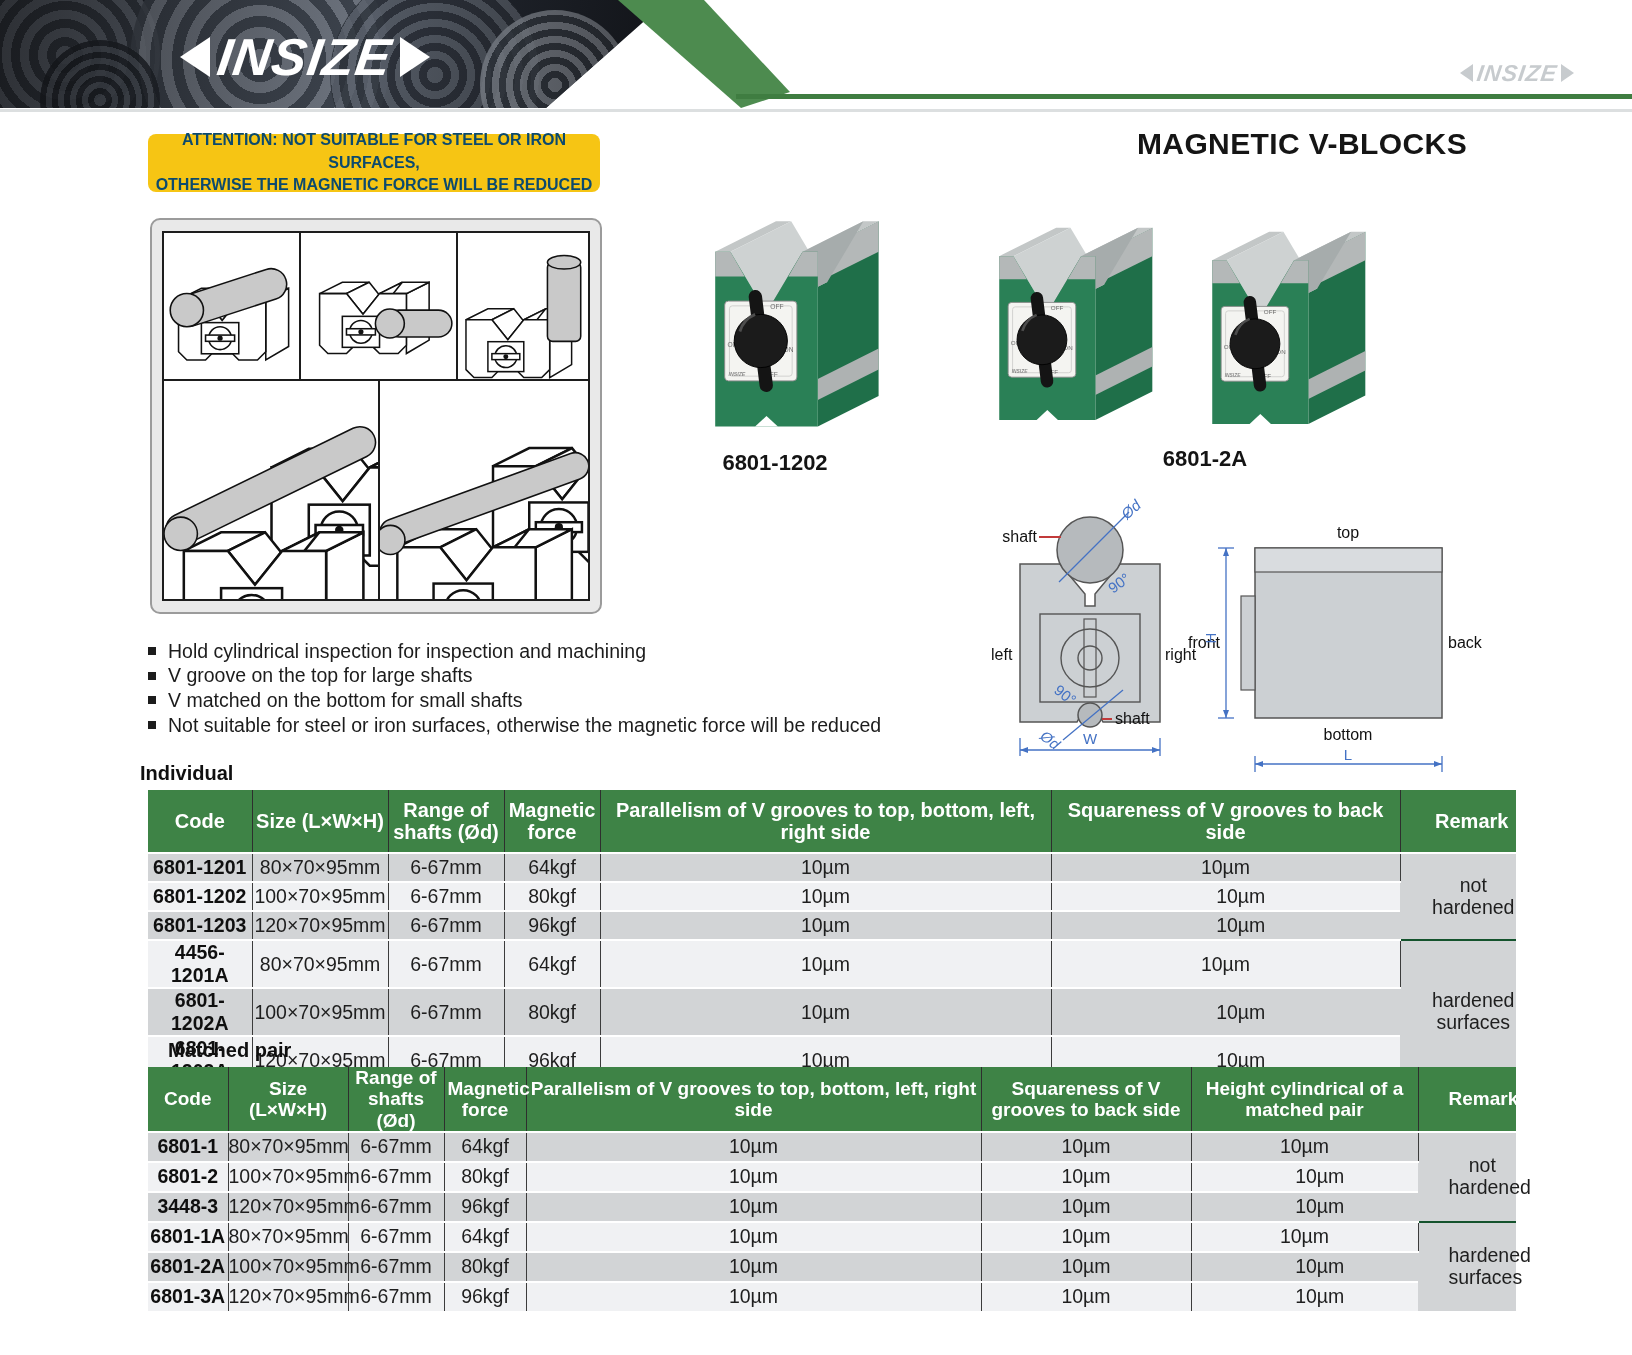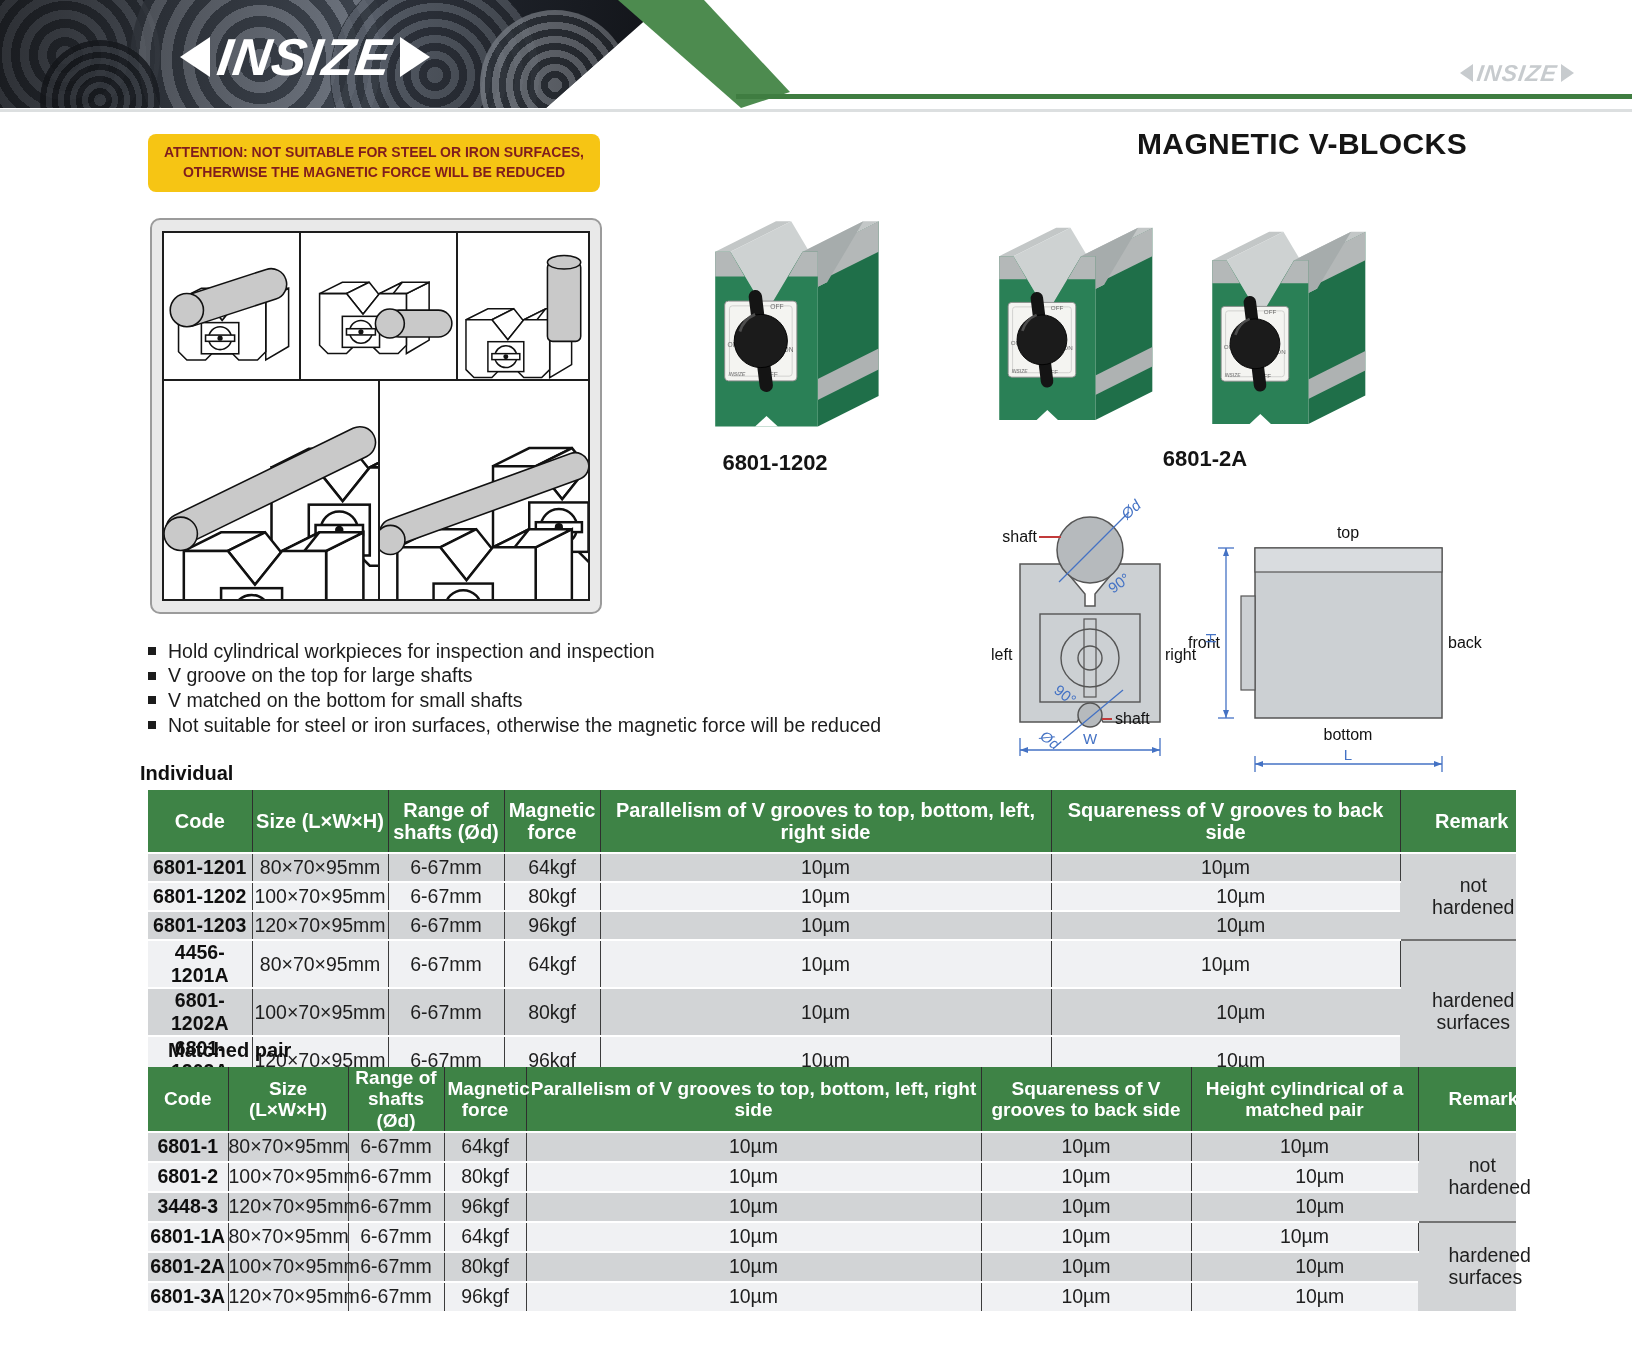--- a/index.html
+++ b/index.html
@@ -23,21 +23,21 @@
   #logo-main .tri.l{border-top:20px solid transparent;border-bottom:20px solid transparent;border-right:30px solid #fff;}
   #logo-main .tri.r{border-top:20px solid transparent;border-bottom:20px solid transparent;border-left:30px solid #fff;}
   #logo-right{left:1460px;top:60px;height:26px;gap:4px;}
   #logo-right .txt{font-size:23px;color:#c7cbce;}
   #logo-right .tri.l{border-top:9px solid transparent;border-bottom:9px solid transparent;border-right:13px solid #c7cbce;}
   #logo-right .tri.r{border-top:9px solid transparent;border-bottom:9px solid transparent;border-left:13px solid #c7cbce;}
 
   
   #attention{left:148px;top:134px;width:452px;height:58px;border-radius:8px;
              display:flex;flex-direction:column;justify-content:center;align-items:center;
-             font-weight:bold;font-size:14px;line-height:1.42;color:#7f1d1d;text-align:center;}
+             font-weight:bold;font-size:16px;line-height:1.42;color:#0c4a6e;text-align:center;}
   #page-title{left:1120px;top:127px;width:364px;text-align:center;font-size:30px;font-weight:bold;color:#151515;letter-spacing:.4px;}
 
   
   #sketch-outer{left:150px;top:218px;width:448px;height:392px;border:2px solid #9b9b9b;border-radius:10px;background:#e9e9e9;}
   #sketch-inner{left:162px;top:231px;width:424px;height:366px;background:#fff;border:2px solid #1d1d1d;}
   .gline{position:absolute;background:#1d1d1d;}
   .cell{position:absolute;}
 
   
   #features{left:148px;top:639px;width:920px;}
@@ -52,21 +52,21 @@
   .ptable{border-collapse:collapse;table-layout:fixed;}
   .ptable th{background:#3e8346;color:#fff;font-weight:bold;border-right:1px solid #2e2e2e;
              padding:0 3px;vertical-align:middle;line-height:1.12;text-align:center;}
   .ptable th:last-child,.ptable td:last-child{border-right:none;padding-left:30px;}
   .ptable td{border-right:1px solid #3c3c3c;text-align:center;padding:0;vertical-align:middle;color:#1e1e1e;}
   .ptable tbody td{border-top:2px solid #fff;}
   tr.rodd td{background:#d2d4d6;}
   tr.revn td{background:#f0f1f3;}
   td.code{font-weight:bold;color:#0f0f0f;}
   .ptable td.remark{background:#d2d4d6;line-height:1.12;text-align:center;}
-  .ptable td.remark.second{border-top:2px solid #737373;}
+  .ptable td.remark.second{border-top:2px solid #14532d;}
   #tbl-individual th{height:62px;font-size:20px;}
   #tbl-individual td{height:27px;font-size:19.5px;}
   #tbl-matched th{height:60px;font-size:19px;}
   #tbl-matched td{height:28px;font-size:19.5px;}
 
   
   .dlabel{font-size:16px;fill:#111;font-family:"Liberation Sans",sans-serif;}
   .dblue{font-size:15px;fill:#4472c4;font-family:"Liberation Sans",sans-serif;}
   .bline{stroke:#4472c4;stroke-width:1.3;fill:none;}
   .rline{stroke:#c23a3a;stroke-width:2;fill:none;}
@@ -257,21 +257,21 @@
     <text class="dlabel" x="168" y="220" text-anchor="middle">bottom</text>
     <text class="dlabel" x="40" y="128" text-anchor="end">front</text>
     <text class="dlabel" x="268" y="128">back</text>
     <text class="dblue" transform="translate(36,118) rotate(-90)" text-anchor="middle">H</text>
     <text class="dblue" x="168" y="240" text-anchor="middle">L</text>
   </svg>
 
   <div class="abs" id="features">
     <div class="feat">
         <span class="sqb"></span>
-        <span>Hold cylindrical workpieces for inspection and inspection</span>
+        <span>Hold cylindrical inspection for inspection and machining</span>
       </div>
     <div class="feat">
         <span class="sqb"></span>
         <span>V groove on the top for large shafts</span>
       </div>
     <div class="feat">
         <span class="sqb"></span>
         <span>V matched on the bottom for small shafts</span>
       </div>
     <div class="feat">

